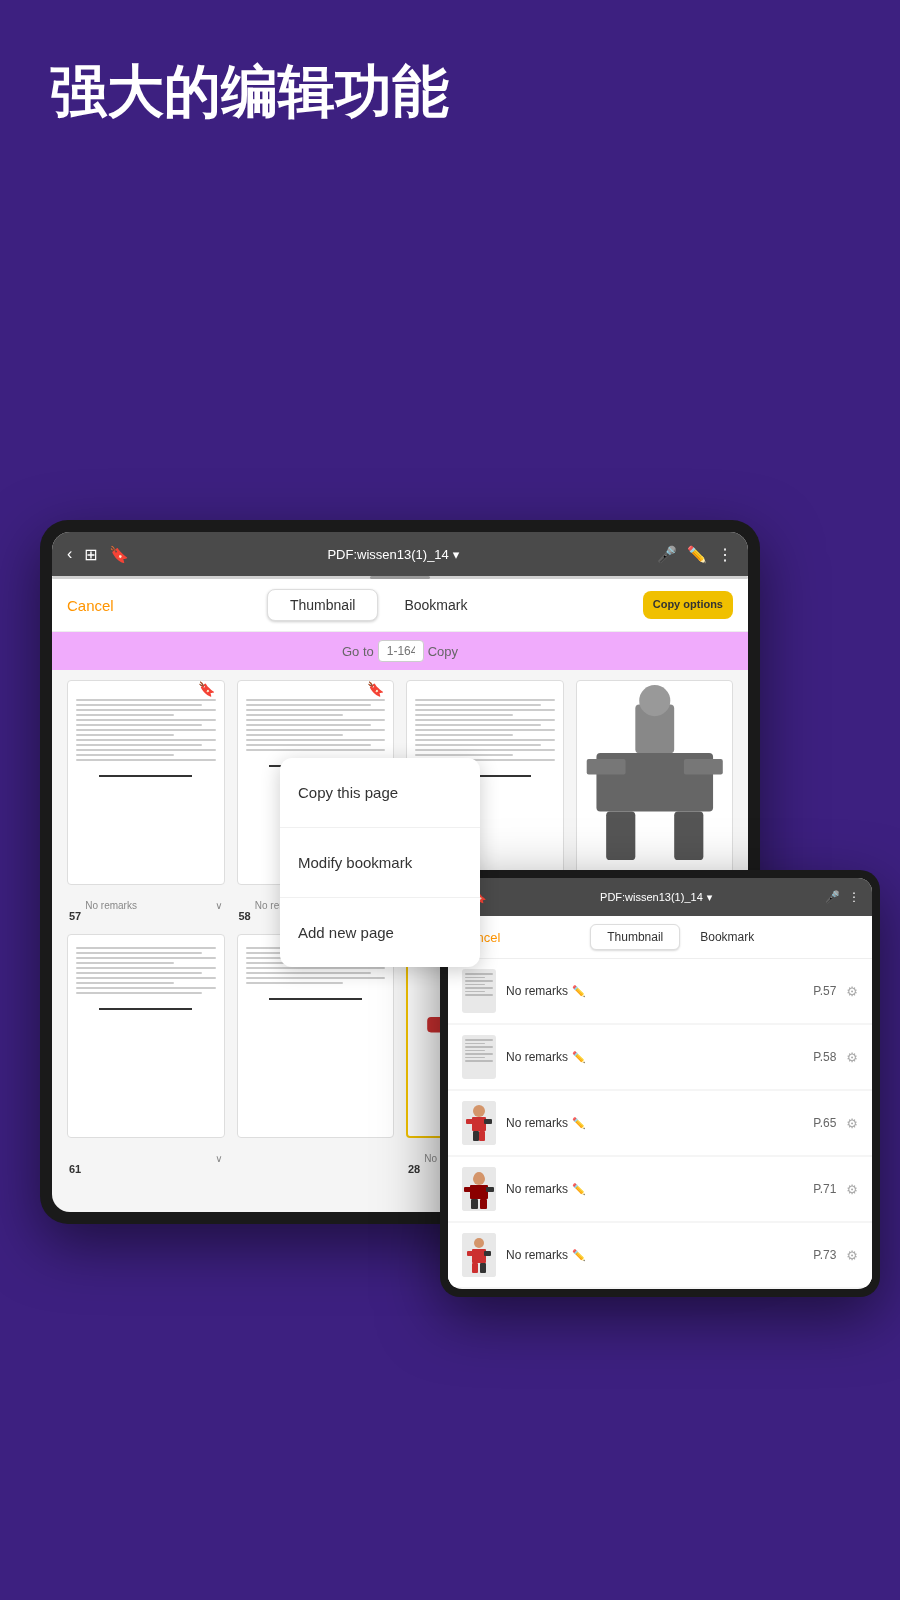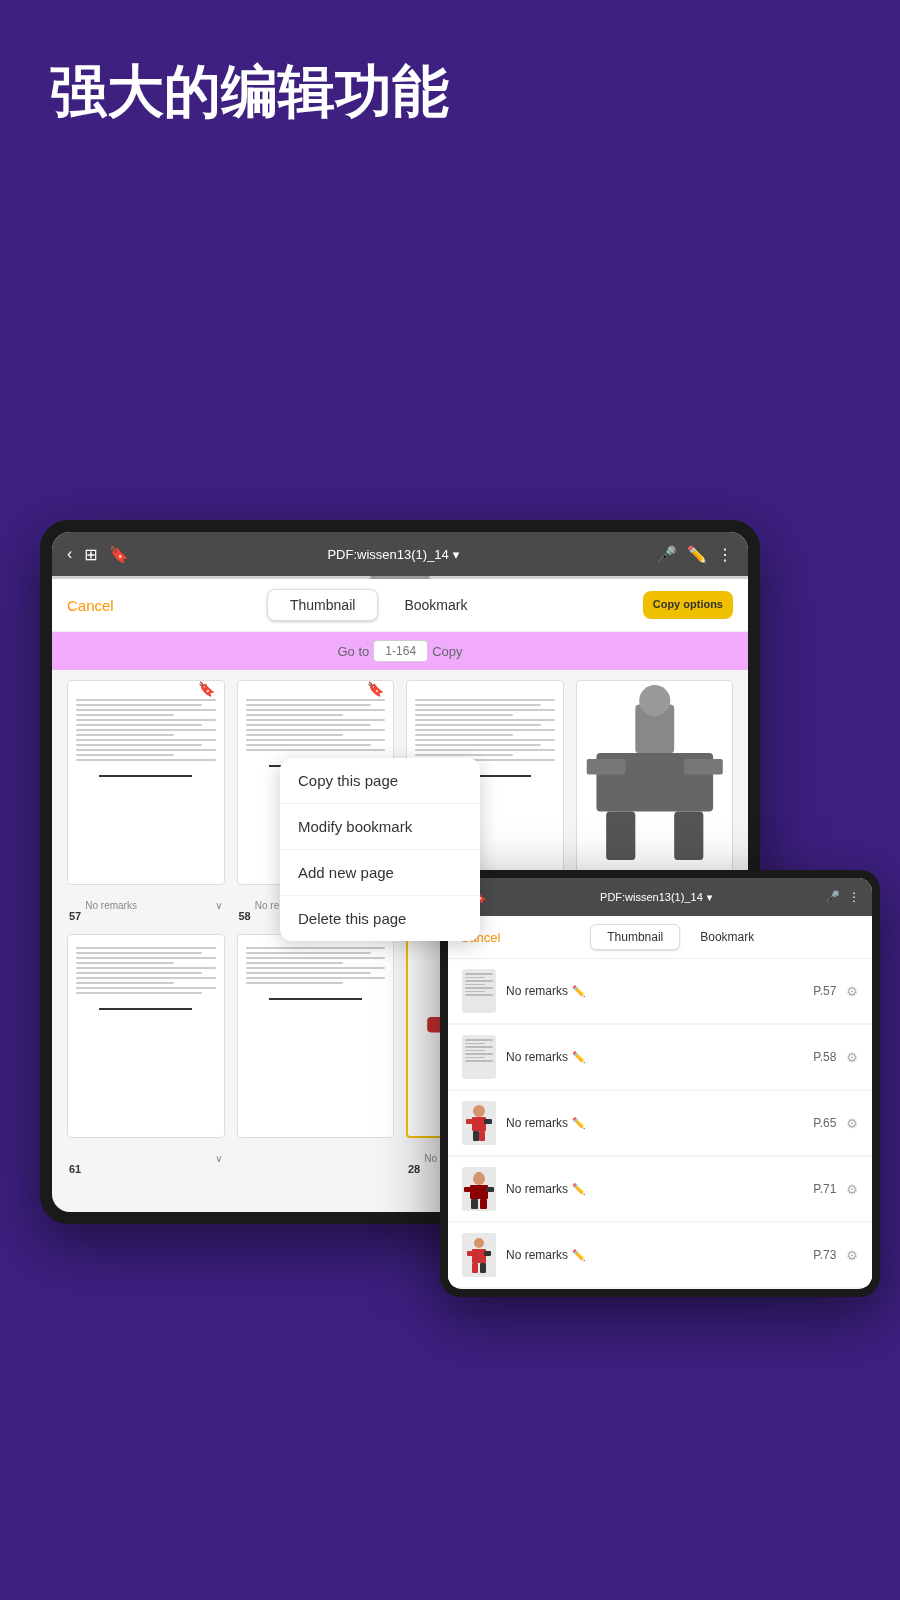--- a/index.html
+++ b/index.html
@@ -158,21 +158,21 @@
       gap: 4px;
       padding: 8px;
       font-size: 13px;
       color: #666;
     }
     .page-input {
       border: 1px solid #ccc;
       border-radius: 4px;
       padding: 3px 8px;
       font-size: 12px;
-      width: 55px;
+      width: 46px;
       text-align: center;
       color: #999;
     }
 
     
     .thumbnail-grid {
       background: #f5f5f5;
       padding: 10px 15px;
       display: grid;
       grid-template-columns: repeat(4, 1fr);
@@ -259,21 +259,21 @@
       top: 238px;
       left: 240px;
       background: #ffffff;
       border-radius: 12px;
       box-shadow: 0 4px 20px rgba(0,0,0,0.2);
       z-index: 100;
       width: 200px;
       overflow: hidden;
     }
     .context-menu-item {
-      padding: 14px 18px;
+      padding: 26px 18px;
       font-size: 15px;
       color: #333;
       cursor: pointer;
       border-bottom: 1px solid #f0f0f0;
     }
     .context-menu-item:last-child {
       border-bottom: none;
     }
 
     
@@ -641,21 +641,20 @@
         </div>
       </div>
 
     </div>
   </div>
 
   <div class="context-menu">
     <div class="context-menu-item">Copy this page</div>
     <div class="context-menu-item">Modify bookmark</div>
     <div class="context-menu-item">Add new page</div>
-    <div class="context-menu-item">Delete this page</div>
   </div>
 
   <div class="tablet-mockup-2">
     <div class="tablet-screen-2">
 
       <div class="topbar-2">
         <div style="display:flex;align-items:center;gap:8px;">
           <span style="color:#fff;font-size:13px;">‹</span>
           <span style="color:#cc3333;font-size:12px;">🔖</span>
         </div>

